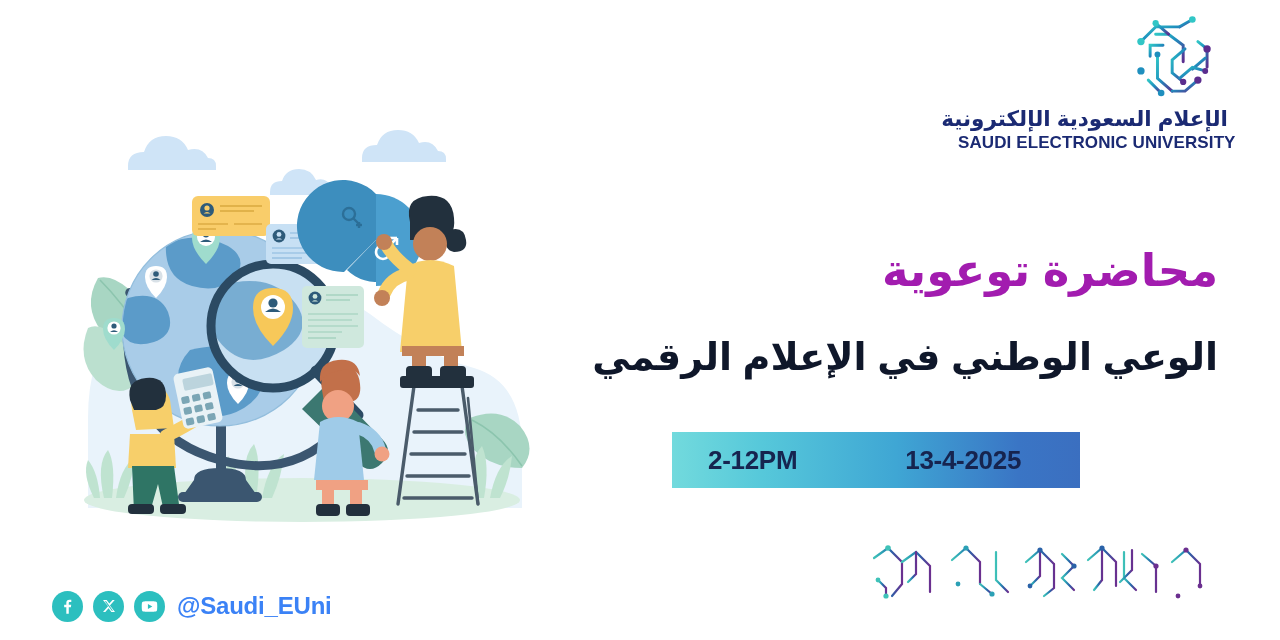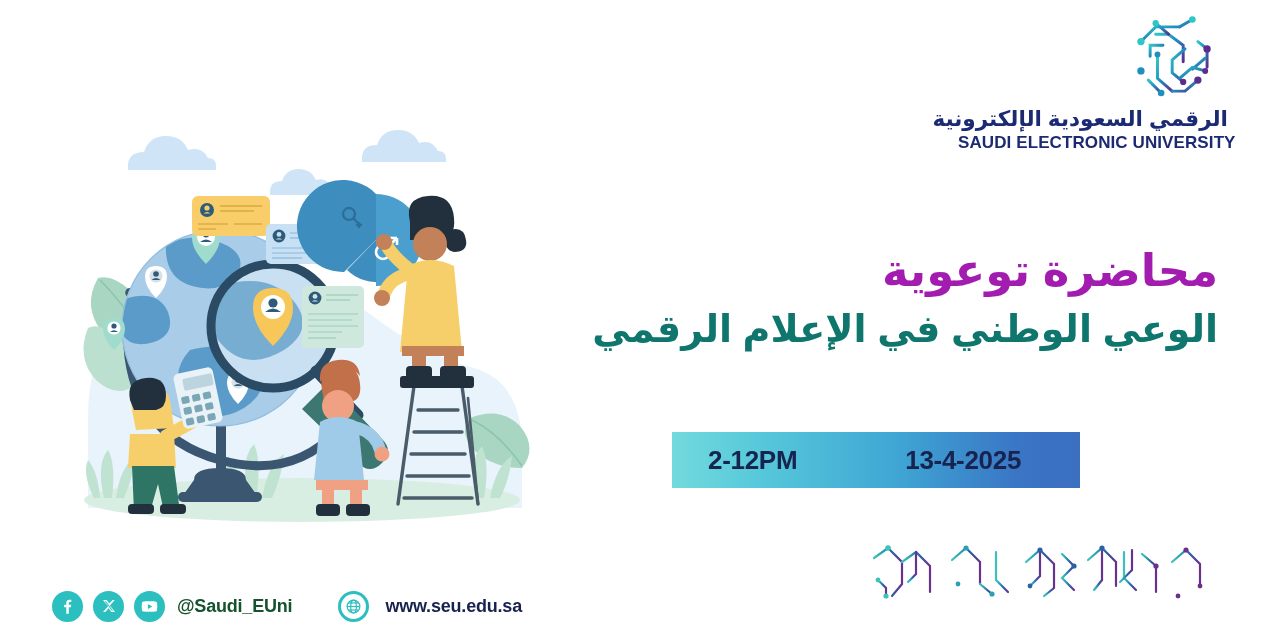--- a/index.html
+++ b/index.html
@@ -30,22 +30,22 @@
     direction:ltr;text-align:right;margin-top:2px;letter-spacing:.3px;
   }
 
   
   .headline-wrap{position:absolute;right:62px;top:246px;width:680px;text-align:right;}
   .headline-1{
     font-size:45px;font-weight:bold;color:#a21caf;
     line-height:1.12;direction:rtl;white-space:nowrap;
   }
   .headline-2{
-    font-size:38px;font-weight:bold;color:#0f766e;
-    line-height:1.15;direction:rtl;white-space:nowrap;margin-top:12px;
+    font-size:38px;font-weight:bold;color:#0f172a;
+    line-height:1.15;direction:rtl;white-space:nowrap;margin-top:40px;
   }
 
   
   .info-bar{
     position:absolute;left:672px;top:432px;width:408px;height:56px;
     background:linear-gradient(90deg,#72dadd 0%,#56c8da 22%,#3fa6d4 55%,#3a75c5 85%,#3b6fc0 100%);
     display:flex;align-items:center;direction:ltr;
   }
   .info-time{
     font-size:26px;font-weight:bold;color:#16244f;
@@ -61,21 +61,21 @@
     position:absolute;left:52px;bottom:12px;height:44px;
     display:flex;align-items:center;direction:ltr;
   }
   .soc-icon{
     width:31px;height:31px;border-radius:50%;background:#2cbfbf;
     display:flex;align-items:center;justify-content:center;
     margin-right:10px;flex:none;
   }
   .soc-icon svg{display:block;}
   .handle{
-    font-size:18px;font-weight:bold;color:#14532d;
+    font-size:24px;font-weight:bold;color:#3b82f6;
     margin-left:2px;letter-spacing:-.2px;direction:ltr;white-space:nowrap;
   }
   .site-group{display:flex;align-items:center;margin-left:46px;direction:ltr;}
   .globe-icon{
     width:31px;height:31px;border-radius:50%;
     border:3px solid #2cbfbf;background:#fff;
     display:flex;align-items:center;justify-content:center;flex:none;
   }
   .site-url{
     font-size:18px;font-weight:bold;color:#17224d;
@@ -362,21 +362,21 @@
         <circle cx="36" cy="86" r="3.6"></circle>
         <circle cx="32" cy="44" r="3.2"></circle>
       </g>
       <g fill="#5b2d8e">
         <circle cx="86" cy="38" r="4"></circle>
         <circle cx="76" cy="72" r="4"></circle>
         <circle cx="60" cy="74" r="3.4"></circle>
         <circle cx="84" cy="62" r="3.2"></circle>
       </g>
     </svg>
-    <div class="logo-name-ar">الرقمي السعودية الإلكترونية</div>
+    <div class="logo-name-ar">الإعلام السعودية الإلكترونية</div>
     <div class="logo-name-en">SAUDI ELECTRONIC UNIVERSITY</div>
   </div>
 
   <div class="headline-wrap">
     <div class="headline-1">محاضرة توعوية</div>
     <div class="headline-2">الوعي الوطني في الإعلام الرقمي</div>
   </div>
 
   <div class="info-bar">
     <span class="info-time">2-12PM</span>
@@ -394,32 +394,20 @@
           <path d="M17.3 3h3.3l-7.2 8.2L21 21h-5.4l-4.2-5.5L6.4 21H3l7.6-8.7L3 3h5.5l4 5.3zm-1.1 16h1.8L7.6 4.8H5.7z"></path>
         </svg>
     </span>
     <span class="soc-icon">
       <svg width="19" height="19" viewBox="0 0 24 24" fill="#fff">
           <path d="M21.6 7.9c-.2-1.4-.8-2.1-2.2-2.3C17.6 5.3 12 5.3 12 5.3s-5.6 0-7.4.3c-1.4.2-2 .9-2.2 2.3C2.2 9.5 2.2 12 2.2 12s0 2.5.2 4.1c.2 1.4.8 2.1 2.2 2.3 1.8.3 7.4.3 7.4.3s5.6 0 7.4-.3c1.4-.2 2-.9 2.2-2.3.2-1.6.2-4.1.2-4.1s0-2.5-.2-4.1zM10 15.3V8.7l5.6 3.3z"></path>
         </svg>
     </span>
     <span class="handle">@Saudi_EUni</span>
 
-    <span class="site-group">
-      <span class="globe-icon">
-        <svg width="17" height="17" viewBox="0 0 24 24" fill="none" stroke="#2cbfbf" stroke-width="1.7">
-          <circle cx="12" cy="12" r="9"></circle>
-          <ellipse cx="12" cy="12" rx="4" ry="9"></ellipse>
-          <path d="M3 12h18"></path>
-            <path d="M4.5 7h15"></path>
-            <path d="M4.5 17h15"></path>
-        </svg>
-      </span>
-      <span class="site-url">www.seu.edu.sa</span>
-    </span>
   </div>
 
   <div class="circuit-strip">
     <svg viewBox="0 0 360 72" xmlns="http://www.w3.org/2000/svg">
       <defs>
         <linearGradient id="cirGrad" x1="0" y1="0" x2="1" y2="0">
           <stop offset="0%" stop-color="#3fc2b8"></stop>
           <stop offset="30%" stop-color="#2ba0b5"></stop>
           <stop offset="62%" stop-color="#2a62a8"></stop>
           <stop offset="100%" stop-color="#6b2f8f"></stop>

